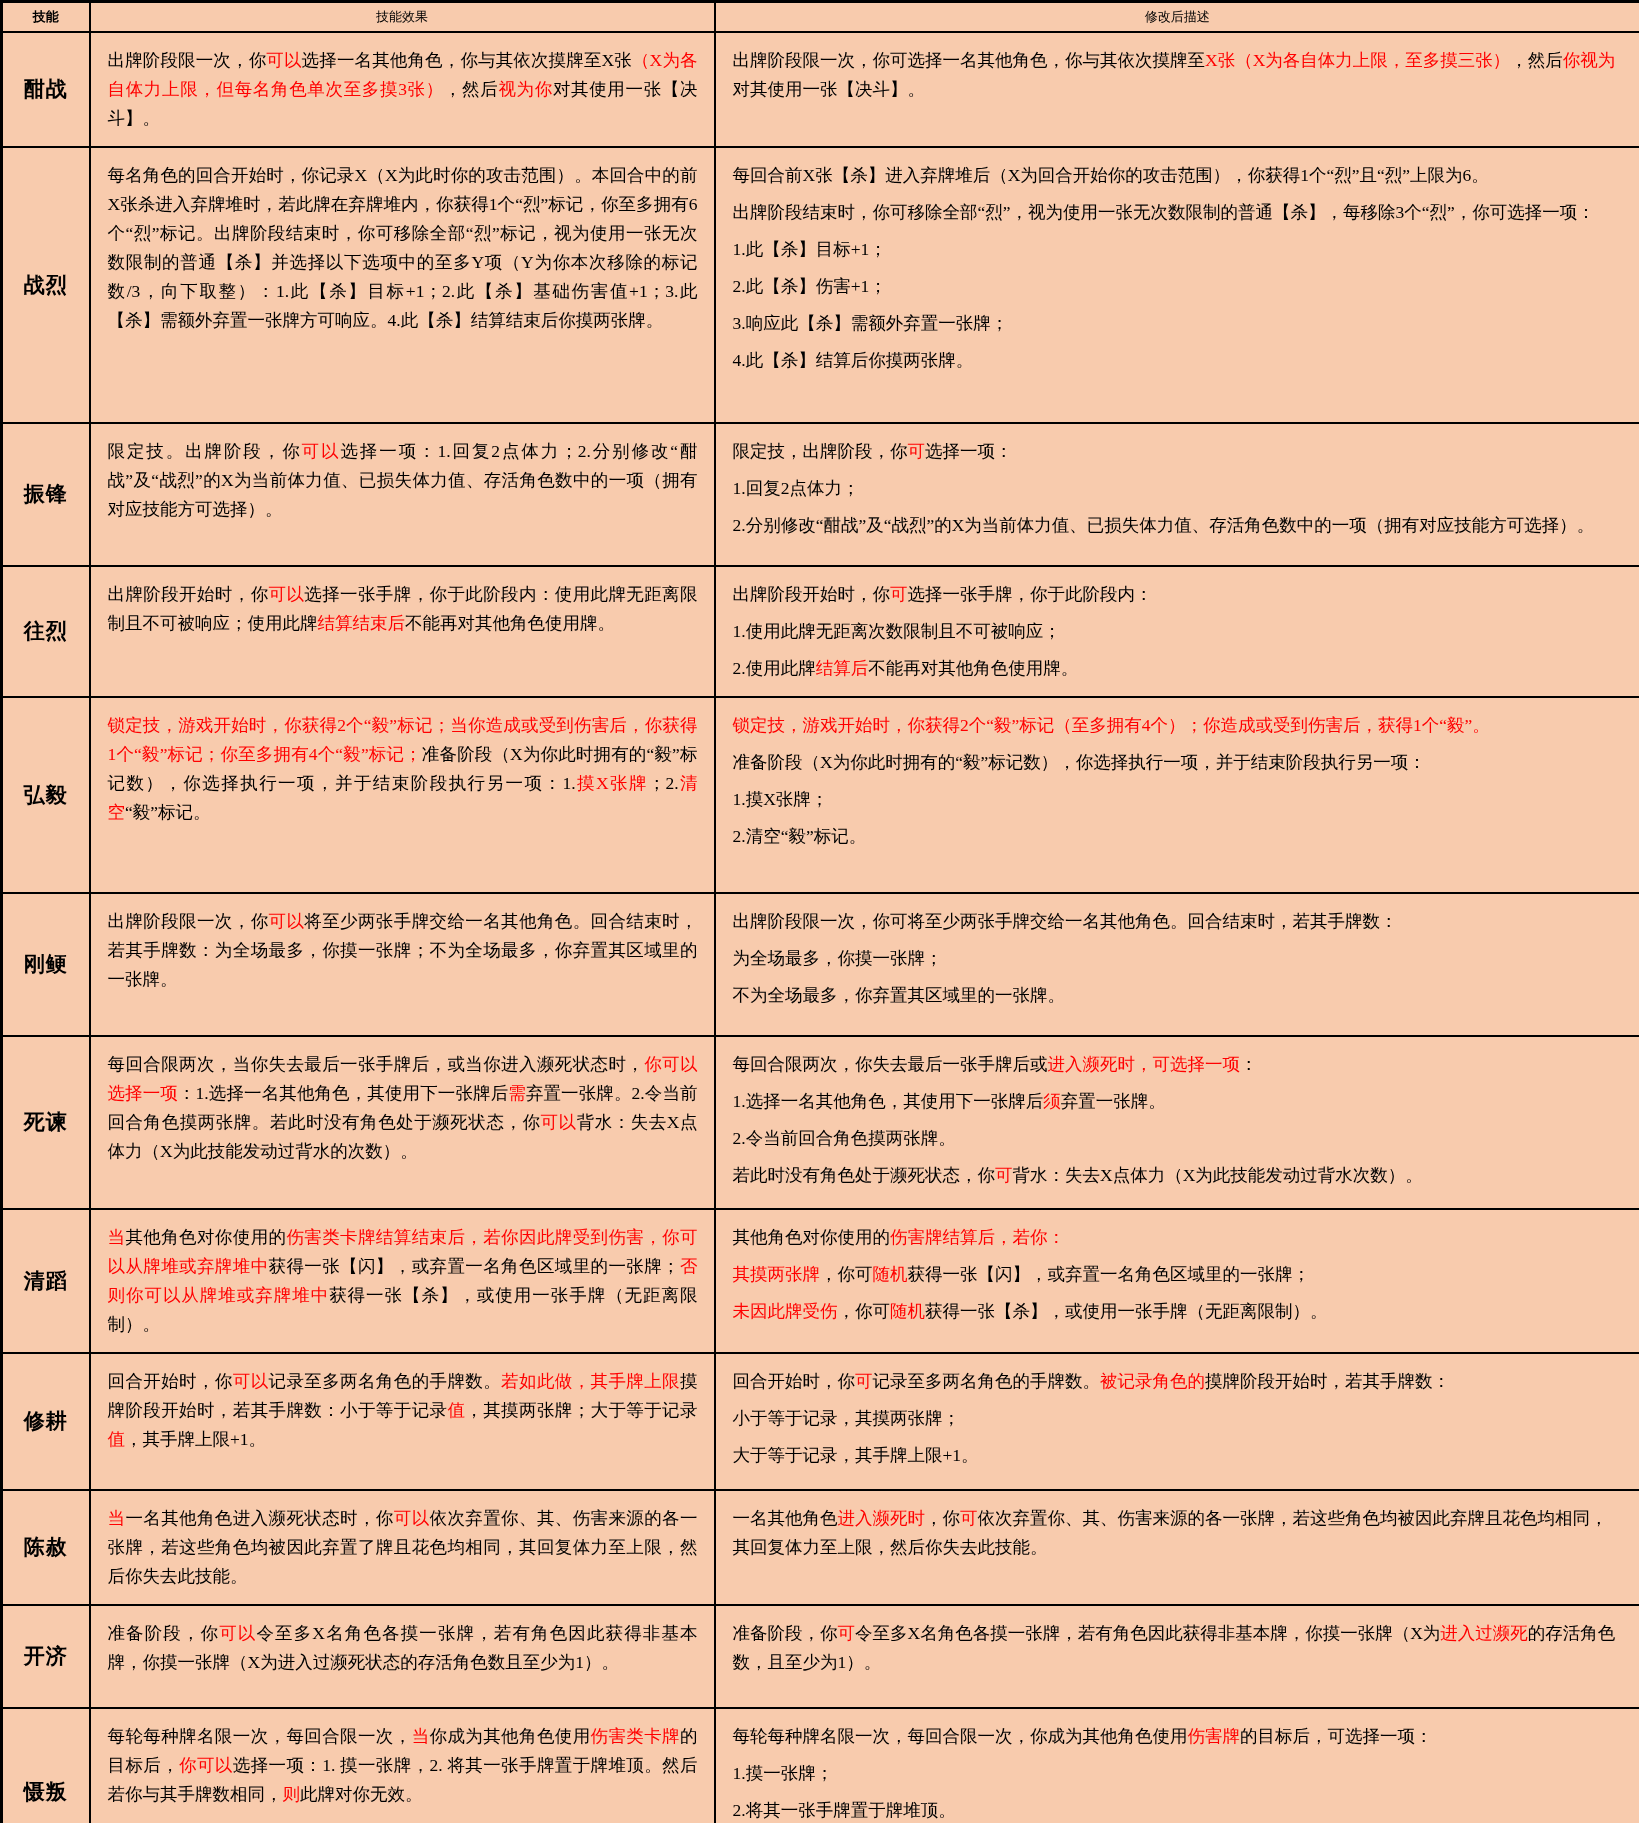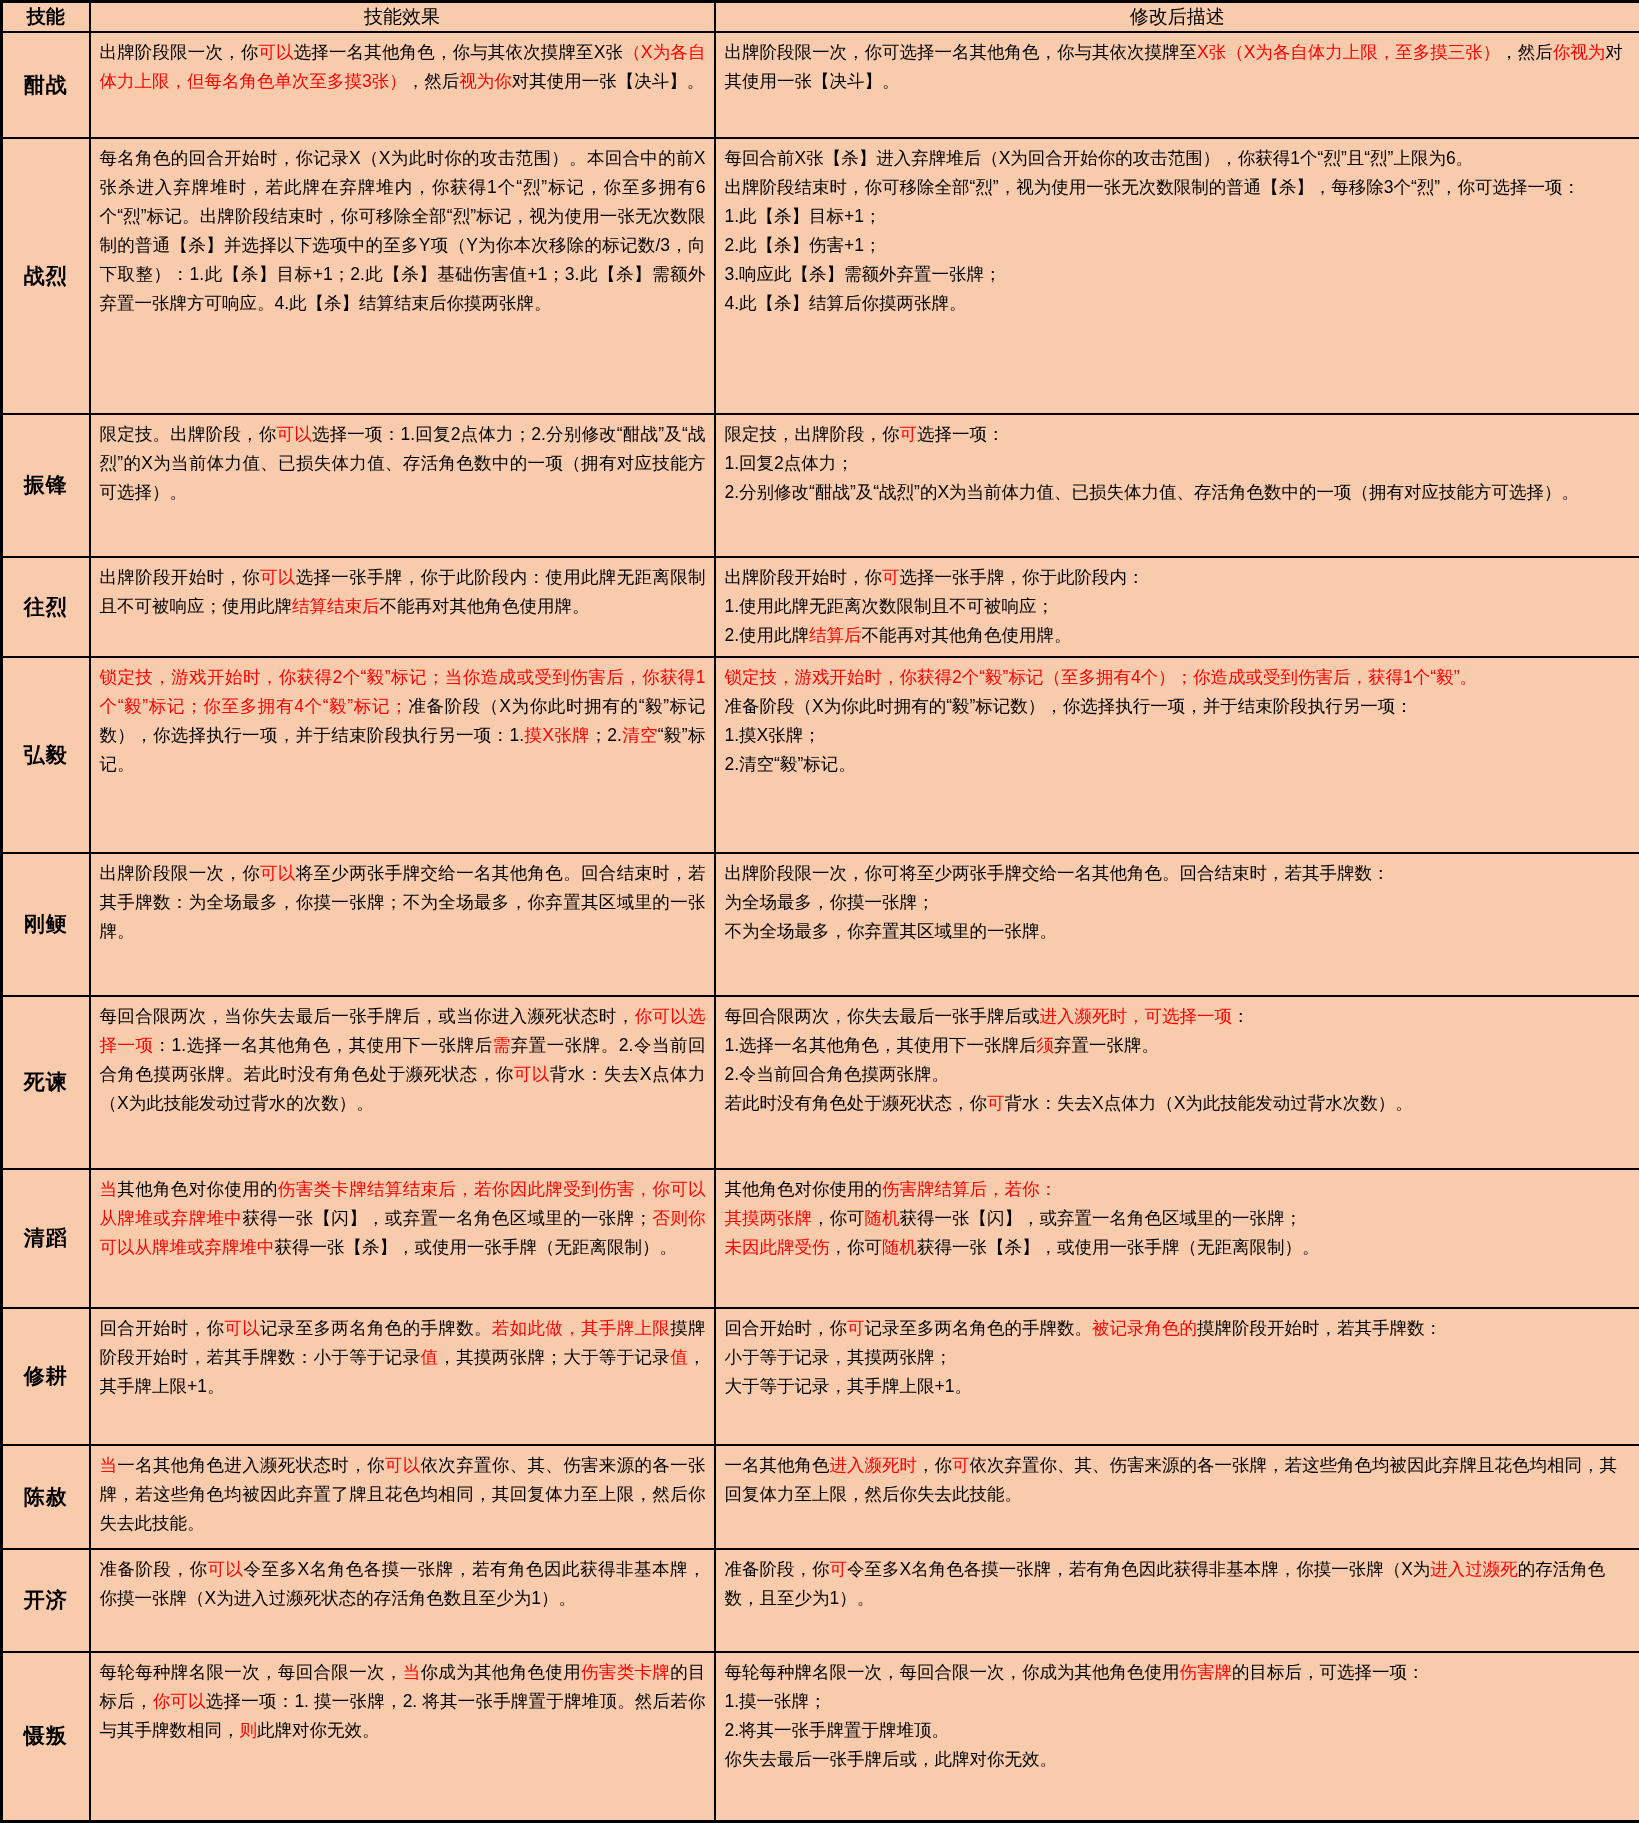--- a/index.html
+++ b/index.html
@@ -20,21 +20,21 @@
     width: 1639px;
     background: var(--bg);
     border: 3px solid var(--border);
   }
   col.c-skill { width: 88px; }
   col.c-effect { width: 625px; }
   col.c-modified { width: 926px; }
   th, td { border: 2px solid var(--border); }
   thead tr { height: 30px; }
   thead th {
-    font-size: 19px;
+    font-size: 13px;
     font-weight: normal;
     text-align: center;
     vertical-align: middle;
     padding: 0 4px;
   }
   thead th.h-skill { font-weight: bold; }
   tbody th.skill {
     font-weight: bold;
     font-size: 21px;
     text-align: center;
@@ -43,21 +43,21 @@
     letter-spacing: 1px;
   }
   tbody td {
     vertical-align: top;
     padding: 5px 8px 5px 9px;
     font-size: 17.5px;
     line-height: 29px;
   }
   tbody td.effect { text-align: justify; text-justify: inter-ideograph; }
   tbody td.modified { text-align: left; }
-  .para { margin: 0; }
+  .para { margin: 8px; font-family: Liberation Serif, serif; }
   .red { color: var(--highlight); }
   
   tbody tr:nth-child(1)  { height: 106px; }
   tbody tr:nth-child(2)  { height: 276px; }
   tbody tr:nth-child(3)  { height: 143px; }
   tbody tr:nth-child(4)  { height: 100px; }
   tbody tr:nth-child(5)  { height: 196px; }
   tbody tr:nth-child(6)  { height: 143px; }
   tbody tr:nth-child(7)  { height: 173px; }
   tbody tr:nth-child(8)  { height: 139px; }

